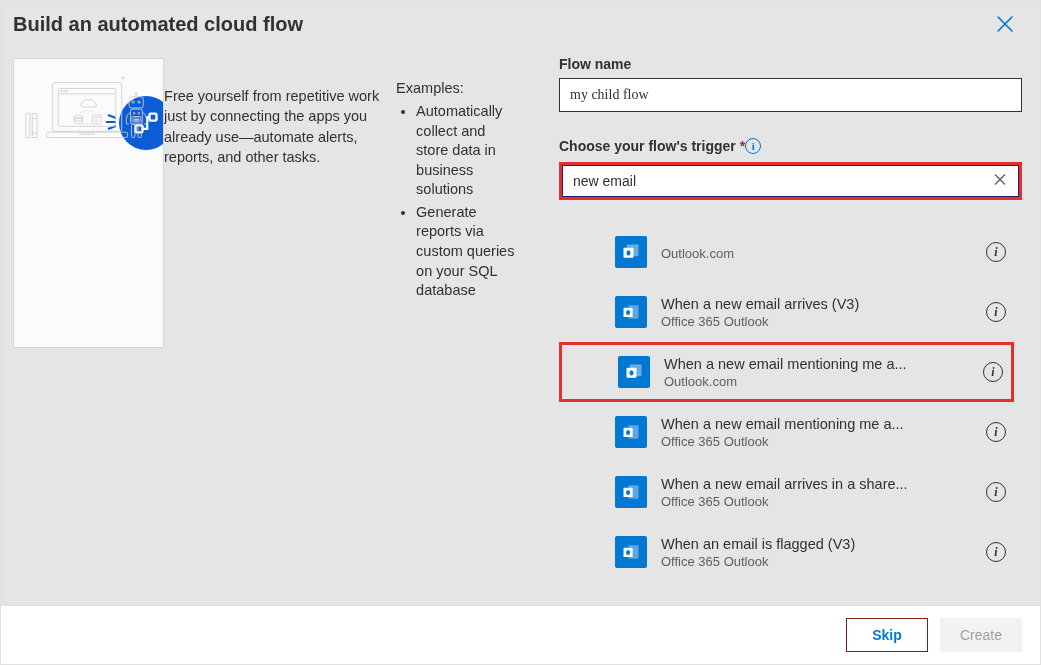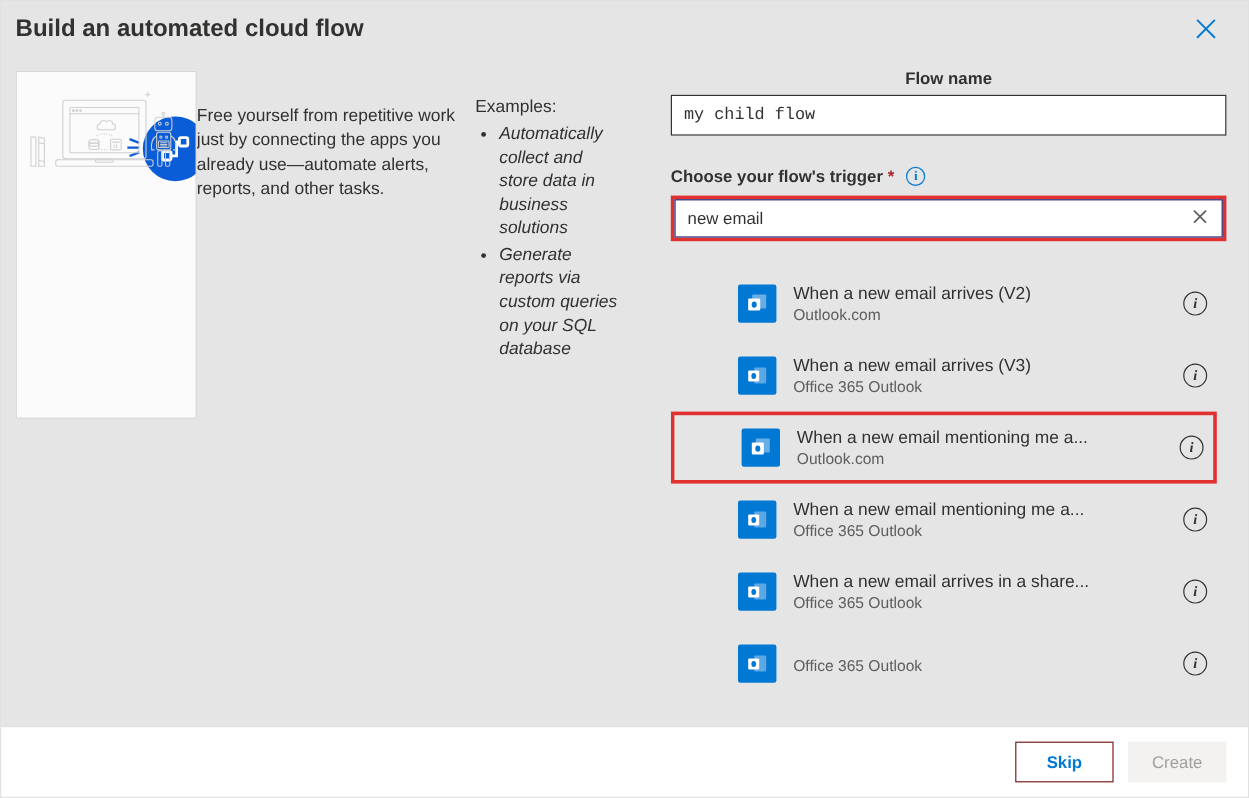--- a/index.html
+++ b/index.html
@@ -53,50 +53,49 @@
     position: relative;
     overflow: hidden;
   }
   .desc-text {
     margin-top: 28px;
     font-size: 14.5px;
     line-height: 1.4;
     color: #323130;
   }
   .examples-label { margin-top: 22px; font-size: 14.5px; }
-  .examples ul { margin: 6px 0 0 0; padding-left: 20px; font-style: italic; }
+  .examples ul { margin: 6px 0 0 0; padding-left: 20px; }
   .examples li { margin: 3px 0; font-size: 14.5px; line-height: 1.35; }
 
   .right {
     flex: 1;
     padding: 10px 18px 0 18px;
     display: flex; flex-direction: column; min-width: 0;
   }
   .field-label {
     font-size: 14px;
     font-weight: 600;
     color: #323130;
     margin-bottom: 6px;
-    text-align: center;
   }
   .req { color: #a4262c; margin-left: 4px; }
   .text-input {
     width: 100%;
     height: 34px;
     border: 1px solid #333;
     padding: 0 10px;
     font-size: 14px;
-    font-family: Liberation Mono, monospace;
+    font-family: Liberation Serif, serif;
     color: #323130;
     outline: none;
     background: #fff;
   }
   .trigger-label-row {
     margin-top: 26px;
-    display: flex; align-items: center; gap: 10px;
+    display: flex; align-items: center; 
     margin-bottom: 8px;
   }
   .info-circle {
     width: 16px; height:16px; border:1.5px solid #0078d4; border-radius:50%;
     color:#0078d4; font-size:11px; font-weight:700;
     display:inline-flex; align-items:center; justify-content:center;
     font-family: Georgia, serif;
   }
   .search-wrap {
     position: relative;
@@ -322,21 +321,20 @@
             <div class="conn-icon">
               <svg viewBox="0 0 24 24">
                 <g fill="#fff">
                   <rect x="7" y="3" width="14" height="14" rx="1" opacity="0.4"></rect>
                   <rect x="3" y="7" width="12" height="12" rx="1"></rect>
                   <ellipse cx="9" cy="13" rx="2.5" ry="3.2" fill="#0078d4"></ellipse>
                 </g>
               </svg>
             </div>
             <div class="trigger-text">
-              <span class="trigger-title">When a new email arrives (V2)</span>
               <span class="trigger-conn">Outlook.com</span>
             </div>
             <div class="item-info">i</div>
           </div>
           <div class="trigger-item">
             <div class="radio-slot"></div>
             <div class="conn-icon">
               <svg viewBox="0 0 24 24">
                 <g fill="#fff">
                   <rect x="9" y="4" width="12" height="16" rx="1" opacity="0.35"></rect>
@@ -407,20 +405,21 @@
             <div class="conn-icon">
               <svg viewBox="0 0 24 24">
                 <g fill="#fff">
                   <rect x="9" y="4" width="12" height="16" rx="1" opacity="0.35"></rect>
                   <rect x="3" y="7" width="11" height="11" rx="1"></rect>
                   <ellipse cx="8.5" cy="12.5" rx="2.4" ry="3" fill="#0078d4"></ellipse>
                 </g>
               </svg>
             </div>
             <div class="trigger-text">
+              <span class="trigger-title">When an email is flagged (V3)</span>
               <span class="trigger-conn">Office 365 Outlook</span>
             </div>
             <div class="item-info">i</div>
           </div>
         </div>
     </div>
 
   </div>
 
   <div class="footer">

